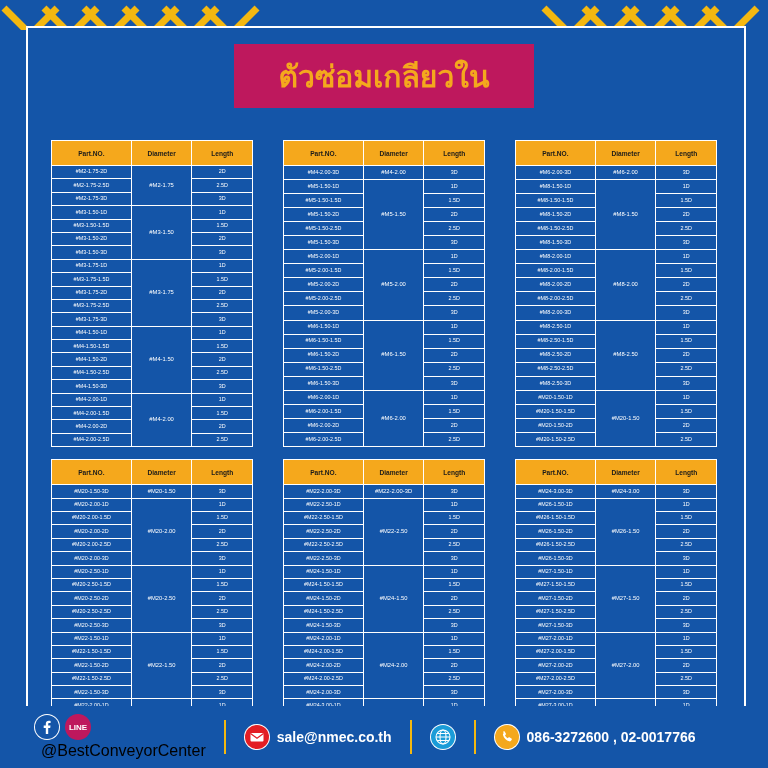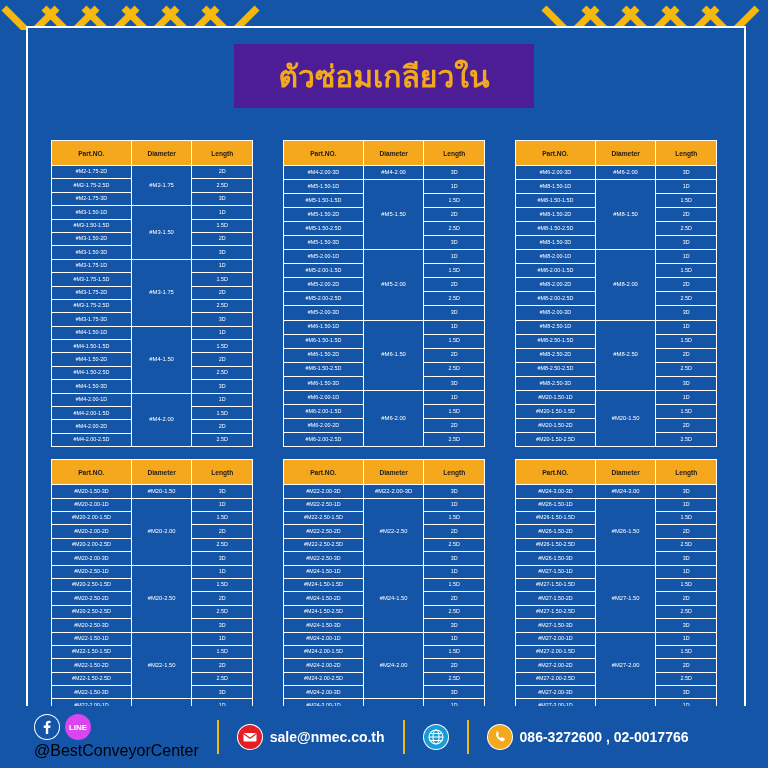--- a/index.html
+++ b/index.html
@@ -13,21 +13,21 @@
   
   .corner-chevrons{position:absolute;top:0;left:0;width:768px;height:30px;overflow:hidden;}
   .chev{position:absolute;top:-10px;width:34px;height:34px;border-top:7px solid #f4b810;border-right:7px solid #f4b810;transform:rotate(135deg);}
   .inner-panel{
     position:absolute;left:26px;top:26px;width:716px;height:690px;
     background:#1455a8;border:2px solid #ffffff;
   }
   
   .title-box{
     position:absolute;left:234px;top:44px;width:300px;height:64px;
-    background:#4c1d95;display:flex;align-items:center;justify-content:center;
+    background:#be185d;display:flex;align-items:center;justify-content:center;
     z-index:4;
   }
   .title-text{
     color:#f4a81d;font-size:30px;font-weight:bold;letter-spacing:0px;
     font-family:"DejaVu Sans", sans-serif;
   }
   
   .tables-area{position:absolute;left:0;top:140px;width:768px;}
   .grid-row{display:flex;justify-content:center;gap:30px;margin-bottom:12px;}
   table.spec{
@@ -56,21 +56,21 @@
   }
   .fitem{display:flex;align-items:center;color:#ffffff;font-size:14px;font-weight:bold;}
   .fitem .txt{margin-left:7px;white-space:nowrap;}
   .divider{width:2px;height:34px;background:#f4b810;}
   .circle-ico{
     width:26px;height:26px;border-radius:50%;background:#ffffff;
     display:flex;align-items:center;justify-content:center;flex:0 0 auto;
   }
   .circle-ico svg{display:block;}
   .line-ico{
-    width:26px;height:26px;border-radius:50%;background:#d946ef;
+    width:26px;height:26px;border-radius:50%;background:#be185d;
     display:flex;align-items:center;justify-content:center;
     color:#ffffff;font-size:8px;font-weight:bold;flex:0 0 auto;margin-left:5px;
   }
   .f-social{padding-left:34px;display:flex;flex-direction:column;gap:2px;}
   .f-social .row1{display:flex;align-items:center;}
 </style>
 </head>
 <body>
 
 <div class="corner-chevrons">
@@ -684,21 +684,21 @@
   <div class="f-social">
     <div class="row1">
       <span class="circle-ico">
         <svg width="24" height="24" viewBox="0 0 24 24">
             <circle cx="12" cy="12" r="12" fill="#1455a8"></circle>
             <path d="M13.2 19v-6h2l.3-2.4h-2.3V9.1c0-.7.2-1.1 1.2-1.1h1.2V5.9c-.2 0-.9-.1-1.8-.1-1.8 0-3 1.1-3 3.1v1.7H8.7V13h2.1v6z" fill="#ffffff"></path>
           </svg>
       </span>
       <span class="line-ico">LINE</span>
     </div>
-    <div class="txt" style="margin-left:0">@BestConveyorCenter</div>
+    <div class="txt" style="margin-left:7px">@BestConveyorCenter</div>
   </div>
 
   <div class="divider" style="margin-left:18px;"></div>
 
   <div class="fitem" style="margin-left:18px;">
     <span class="circle-ico">
       <svg width="24" height="24" viewBox="0 0 24 24">
           <circle cx="12" cy="12" r="12" fill="#e31e24"></circle>
           <rect x="5.5" y="8" width="13" height="8.5" rx="1" fill="#ffffff"></rect>
           <path d="M5.5 8.6l6.5 4.6 6.5-4.6" stroke="#e31e24" stroke-width="1.2" fill="none"></path>

